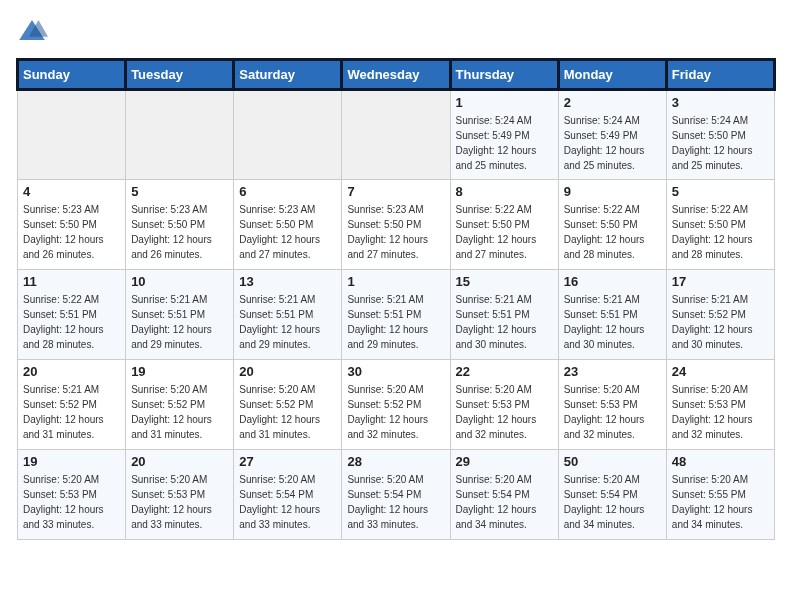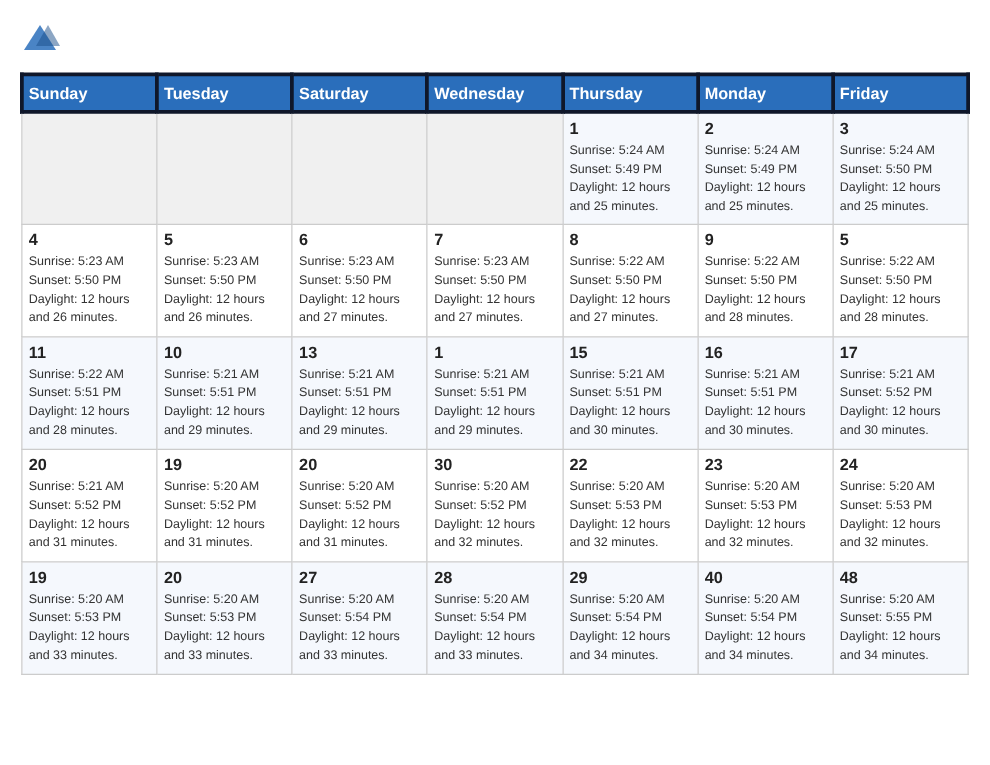--- a/index.html
+++ b/index.html
@@ -328,21 +328,21 @@
 and 33 minutes.</div>
         </td>
         <td>
           <div class="day-number">29</div>
           <div class="day-info" style="white-space: pre-line;">Sunrise: 5:20 AM
 Sunset: 5:54 PM
 Daylight: 12 hours
 and 34 minutes.</div>
         </td>
         <td>
-          <div class="day-number">40</div>
+          <div class="day-number">50</div>
           <div class="day-info" style="white-space: pre-line;">Sunrise: 5:20 AM
 Sunset: 5:54 PM
 Daylight: 12 hours
 and 34 minutes.</div>
         </td>
         <td>
           <div class="day-number">48</div>
           <div class="day-info" style="white-space: pre-line;">Sunrise: 5:20 AM
 Sunset: 5:55 PM
 Daylight: 12 hours

